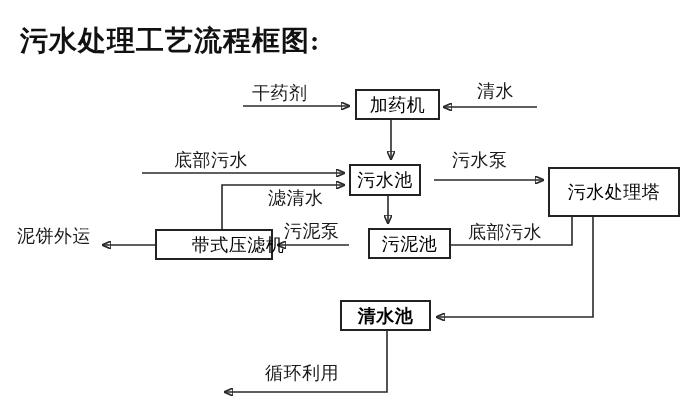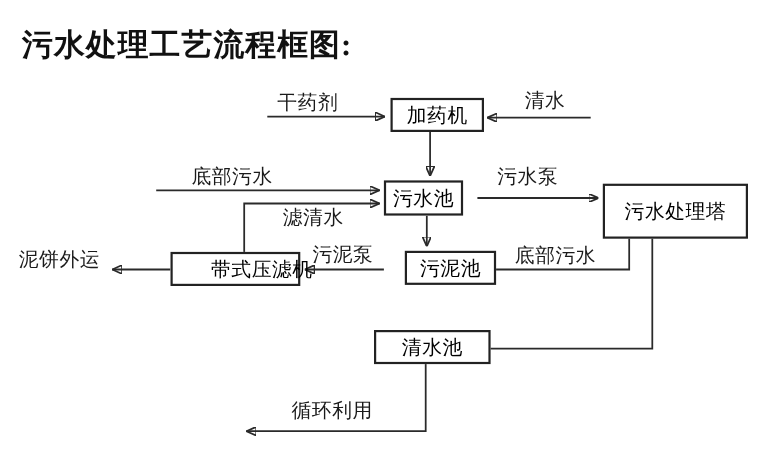--- a/index.html
+++ b/index.html
@@ -105,27 +105,27 @@
   </div>
 
   <div class="node" style="left:155px; top:229px; width:118px; height:31px;padding-left:48px;">
     <span>带式压滤机</span>
   </div>
 
   <div class="node" style="left:368px; top:228px; width:83px; height:31px;">
     <span>污泥池</span>
   </div>
 
-  <div class="node" style="left:340px; top:300px; width:106px; height:31px;">
+  <div class="node" style="left:340px; top:300px; width:91px; height:31px;font-weight:bold;">
     <span>清水池</span>
   </div>
 
   <div class="lbl" style="left:252px; top:84px;text-align:right;">干药剂</div>
   <div class="lbl" style="left:477px; top:82px;">清水</div>
   <div class="lbl" style="left:174px; top:151px;">底部污水</div>
   <div class="lbl" style="left:452px; top:151px;">污水泵</div>
-  <div class="lbl" style="left:257px; top:189px;">滤清水</div>
+  <div class="lbl" style="left:268px; top:189px;">滤清水</div>
   <div class="lbl" style="left:284px; top:222px;">污泥泵</div>
   <div class="lbl" style="left:468px; top:223px;">底部污水</div>
   <div class="lbl" style="left:17px; top:227px;">泥饼外运</div>
   <div class="lbl" style="left:265px; top:364px;">循环利用</div>
 
 </div>
 
 </body></html>

